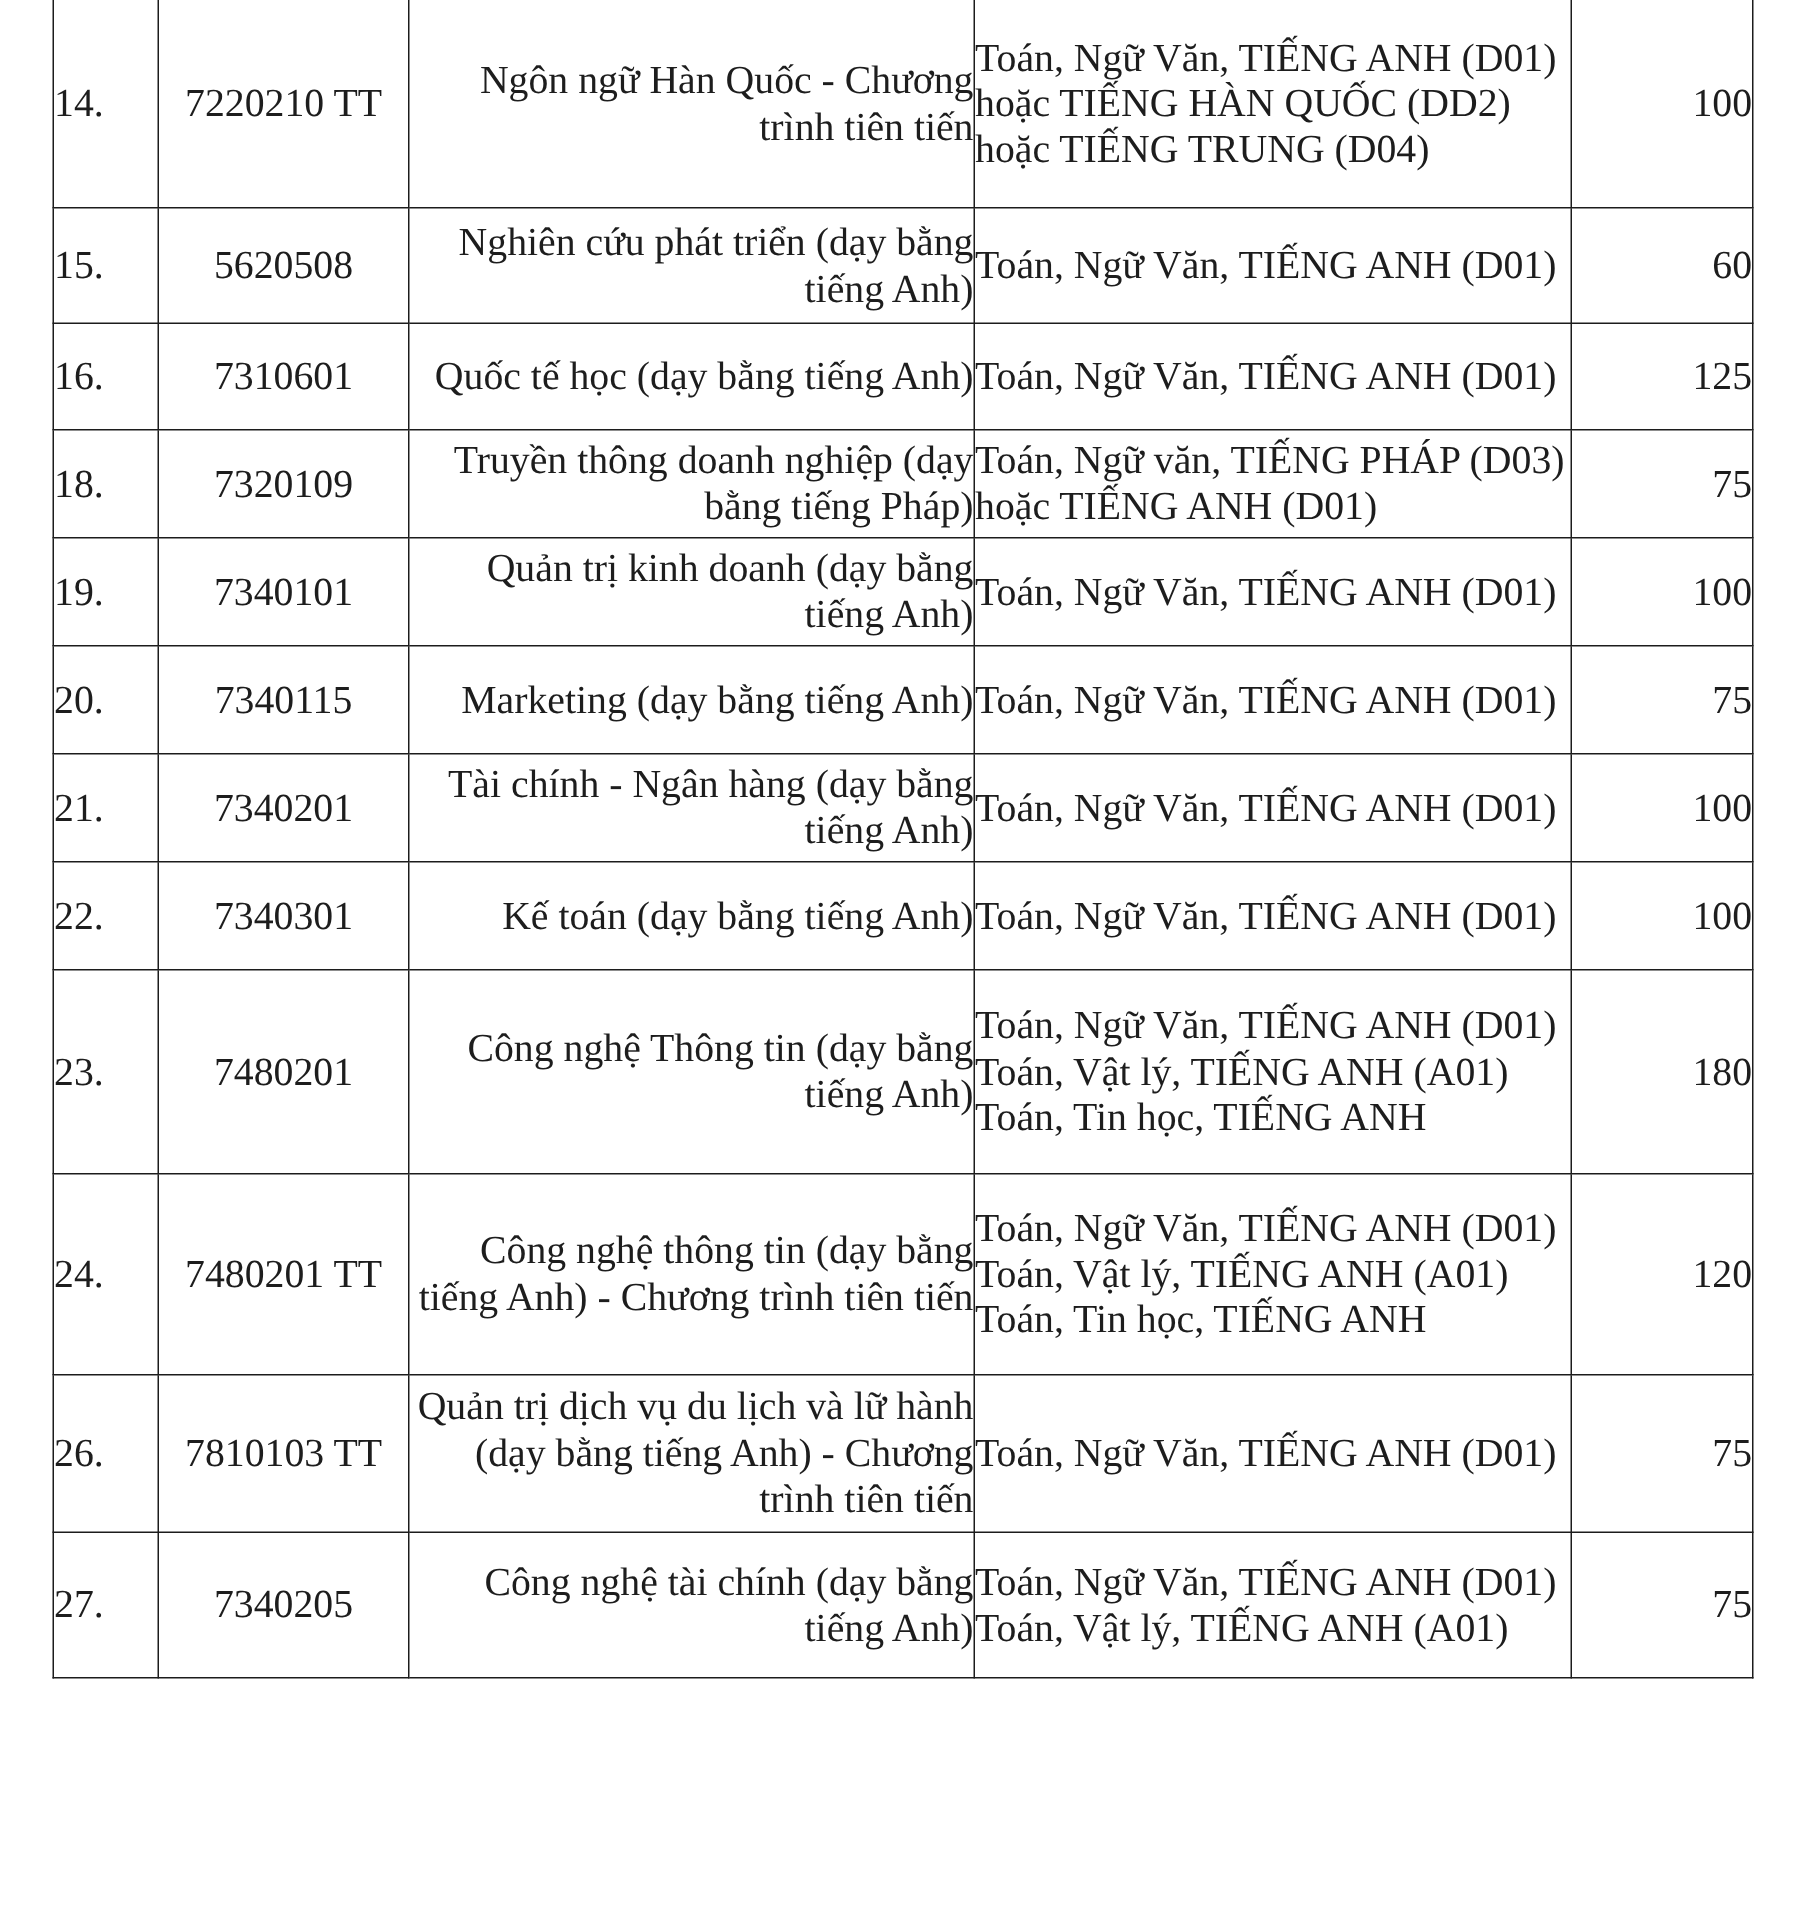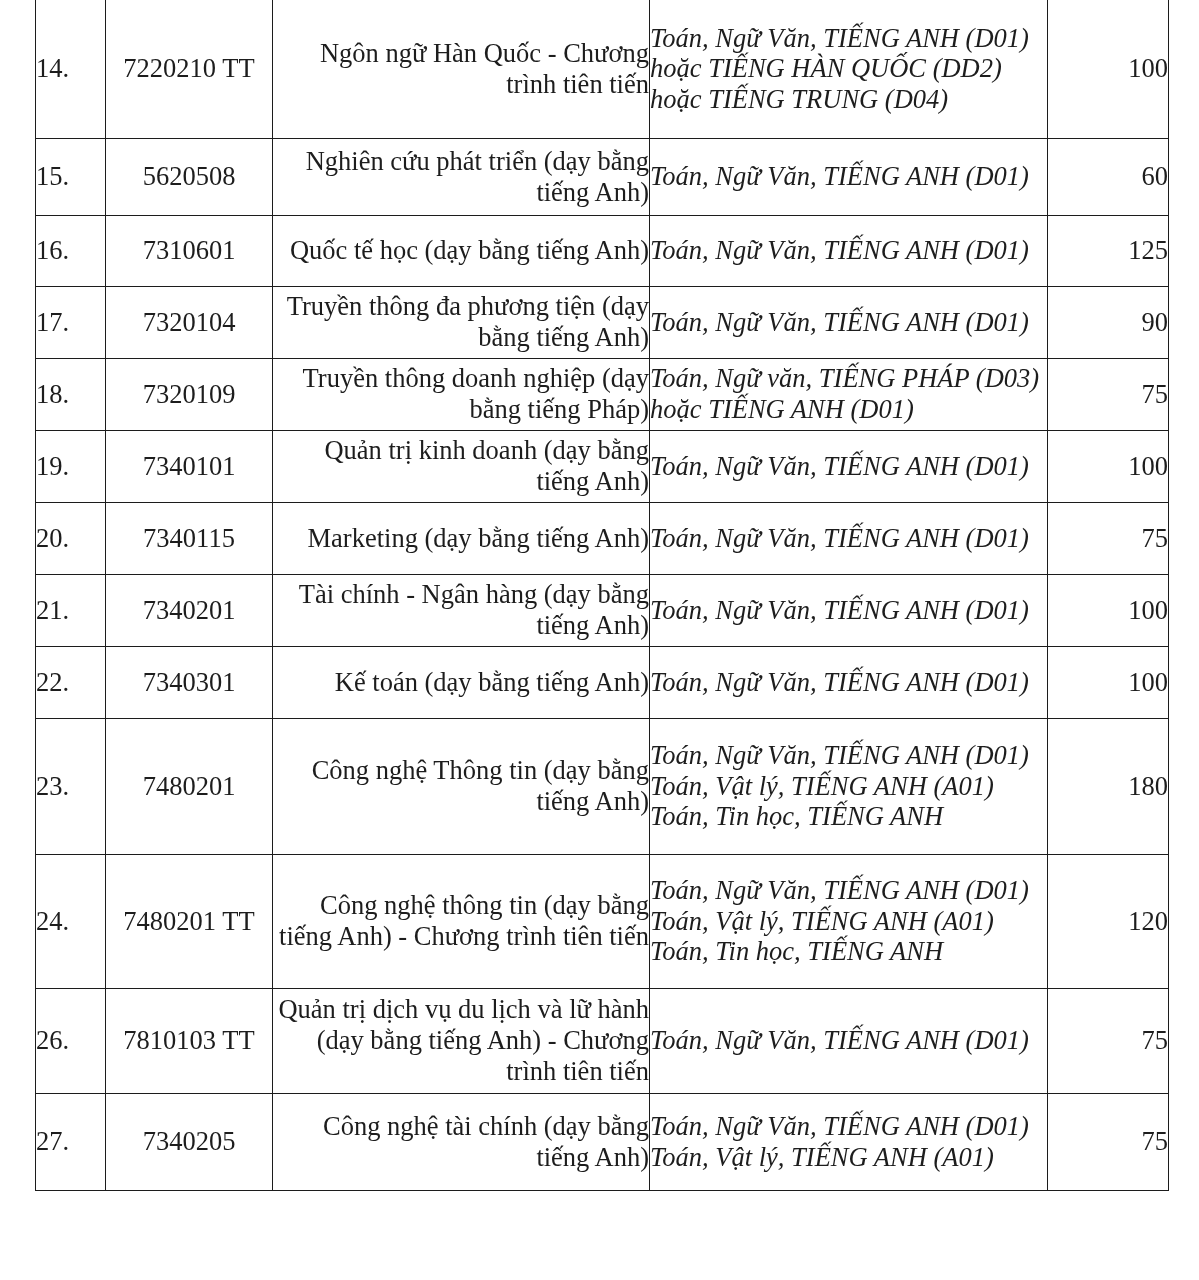--- a/index.html
+++ b/index.html
@@ -43,21 +43,21 @@
   }
 
   
   table.admissions-table tr:first-child td {
     border-top: none;
   }
 
   .col-idx    { width: 69px;  }
   .col-code   { width: 166px; text-align: center; }
   .col-major  { width: 376px; text-align: right; }
-  .col-subj   { width: 397px; text-align: left; vertical-align: middle; font-style: italic; }
+  .col-subj   { width: 397px; text-align: left; vertical-align: middle; }
   .col-quota  { width: 120px; text-align: right; }
 
   .cell-pad-c   { padding: 4px 6px; }
   .cell-pad-l   { padding: 5px 4px 5px 10px; }
   .cell-pad-sub { padding: 5px 4px 5px 9px; }
 
   .subject-lines { white-space: pre-line; }
 
   
   .scan-nick-a, .scan-nick-b {
@@ -93,27 +93,20 @@
       </tr>
 
       <tr style="height:71px">
         <td class="col-idx cell-pad-c">16.</td>
         <td class="col-code cell-pad-c">7310601</td>
         <td class="col-major cell-pad-l">Quốc tế học (dạy bằng tiếng Anh)</td>
         <td class="col-subj cell-pad-sub subject-lines">Toán, Ngữ Văn, TIẾNG ANH (D01)</td>
         <td class="col-quota cell-pad-c">125</td>
       </tr>
 
-      <tr style="height:72px">
-        <td class="col-idx cell-pad-c">17.</td>
-        <td class="col-code cell-pad-c">7320104</td>
-        <td class="col-major cell-pad-l">Truyền thông đa phương tiện (dạy bằng tiếng Anh)</td>
-        <td class="col-subj cell-pad-sub subject-lines">Toán, Ngữ Văn, TIẾNG ANH (D01)</td>
-        <td class="col-quota cell-pad-c">90</td>
-      </tr>
 
       <tr style="height:72px">
         <td class="col-idx cell-pad-c">18.</td>
         <td class="col-code cell-pad-c">7320109</td>
         <td class="col-major cell-pad-l">Truyền thông doanh nghiệp (dạy bằng tiếng Pháp)</td>
         <td class="col-subj cell-pad-sub subject-lines">Toán, Ngữ văn, TIẾNG PHÁP (D03) hoặc TIẾNG ANH (D01)</td>
         <td class="col-quota cell-pad-c">75</td>
       </tr>
 
       <tr style="height:72px">

